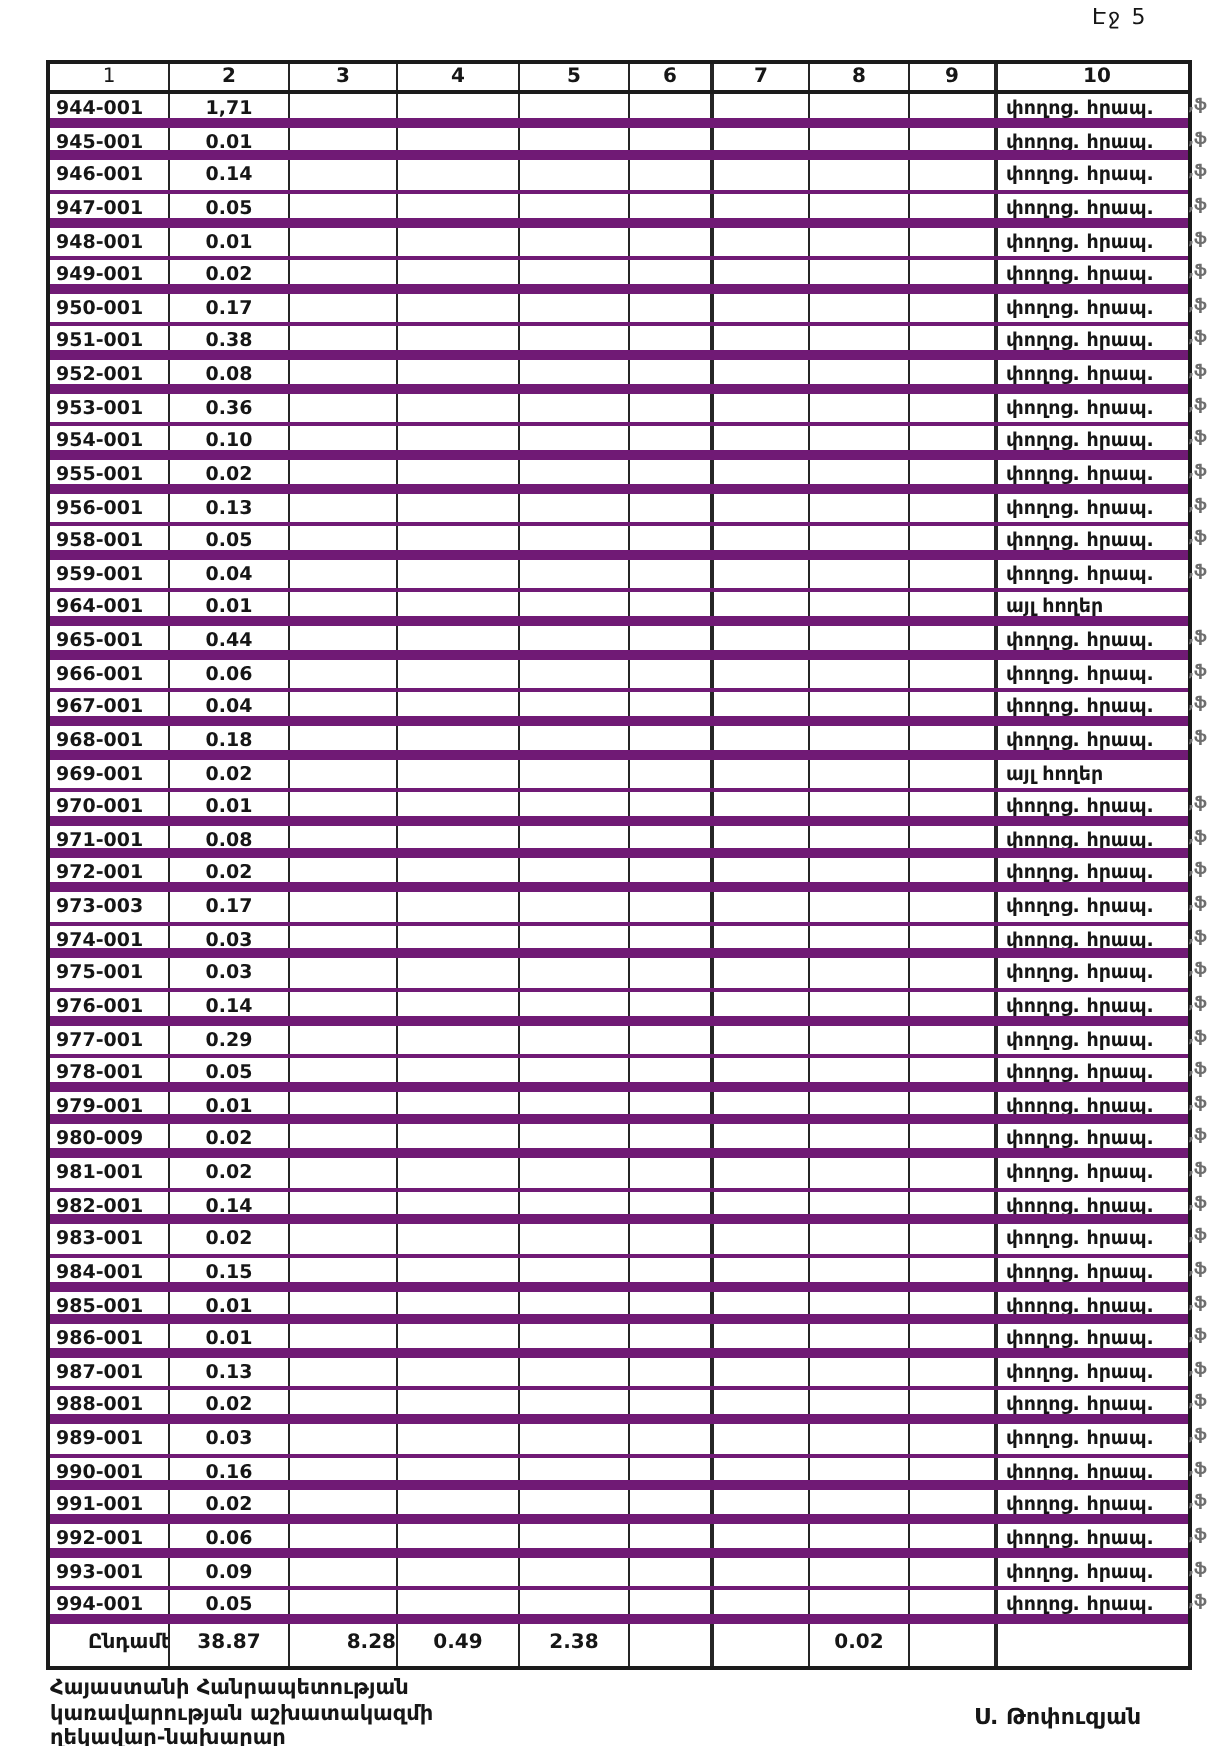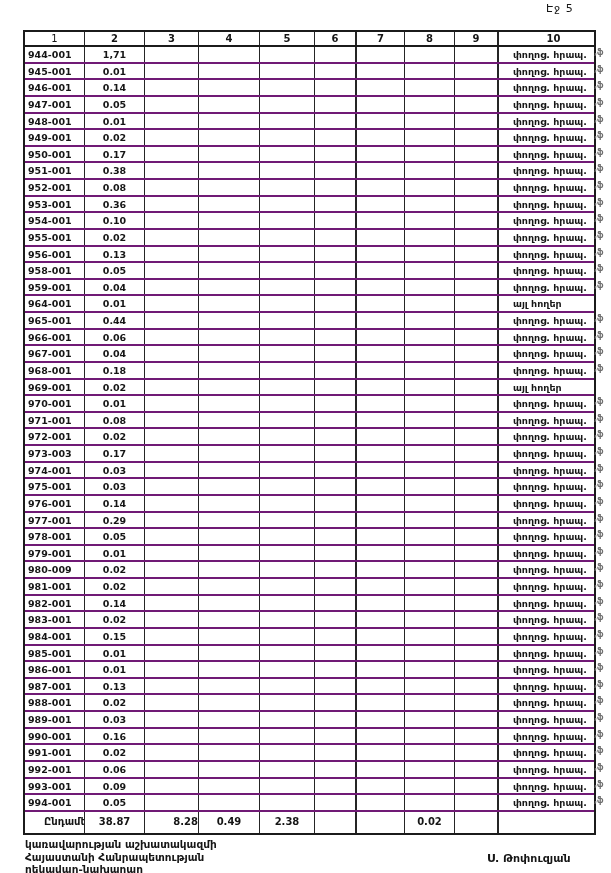--- a/index.html
+++ b/index.html
@@ -8,40 +8,40 @@
     font-family:"DejaVu Sans",sans-serif;color:#161616;overflow:hidden;
   }
   .page-label{
     position:absolute;left:546px;top:2px;font-size:11px;font-weight:normal;
     letter-spacing:1px;
   }
   .land-table{
     position:absolute;left:23px;top:30px;width:569px;
     border:2px solid #1b1b1b;box-sizing:content-box;background:#fff;
   }
-  .row{display:flex;height:16.63px;box-sizing:border-box;border-bottom:2px solid #701a75;}
+  .row{display:flex;height:16.63px;box-sizing:border-box;border-bottom:5px solid #701a75;}
   .row.header{height:15px;border-bottom:2px solid #1b1b1b;}
   .row.total{height:21px;border-bottom:none;}
   .row.thick{border-bottom-width:2px;}
   .cell{
     box-sizing:border-box;border-right:1px solid #252525;overflow:hidden;
     font-size:9.5px;font-weight:bold;line-height:15.5px;white-space:nowrap;
   }
   .header .cell{font-size:10px;text-align:center;line-height:14px;}
   .total .cell{line-height:19px;font-size:10px;}
   .c1{width:60px;padding-left:3px;}
   .c2{width:60px;text-align:center;}
   .c3{width:54px;text-align:right;}
   .c4{width:61px;text-align:center;}
   .c5{width:55px;text-align:center;}
   .c6{width:42px;text-align:center;border-right-width:2px;}
   .c7{width:48px;text-align:center;}
   .c8{width:50px;text-align:center;}
   .c9{width:44px;text-align:center;border-right-width:2px;}
-  .c10{flex:1;border-right:none;padding-left:14px;text-align:left;}
+  .c10{flex:1;border-right:none;padding-left:4px;text-align:left;}
   .header .c1{padding-left:0;text-align:center;font-weight:normal;}
   .total .c1{padding-left:19px;}
   .margin-marks{
     position:absolute;left:594px;top:45px;width:16px;
   }
   .margin-marks span{
     display:block;height:16.63px;font-size:8px;line-height:16.63px;
     color:#6e6e6e;font-weight:bold;
   }
   .footer-title{
@@ -681,18 +681,18 @@
     <span>,ֆ</span>
     <span>,ֆ</span>
     <span>,ֆ</span>
     <span>,ֆ</span>
     <span>,ֆ</span>
     <span>,ֆ</span>
     <span>,ֆ</span>
   </div>
 
 <div class="footer-title">
+  <div>Հայաստանի Հանրապետության</div>
   <div>կառավարության աշխատակազմի</div>
-  <div>Հայաստանի Հանրապետության</div>
   <div>ղեկավար-նախարար</div>
 </div>
 
 <div class="signature">Ս. Թոփուզյան</div>
 
 </body></html>

